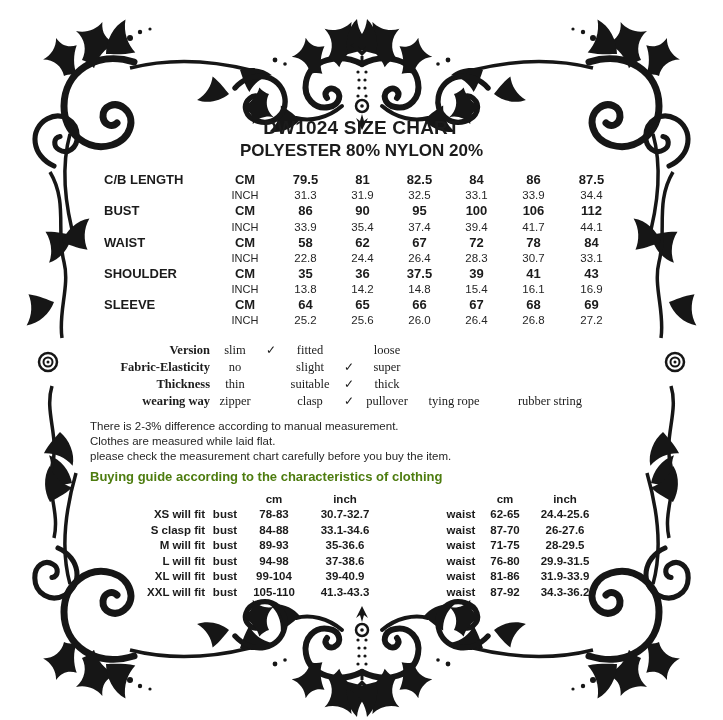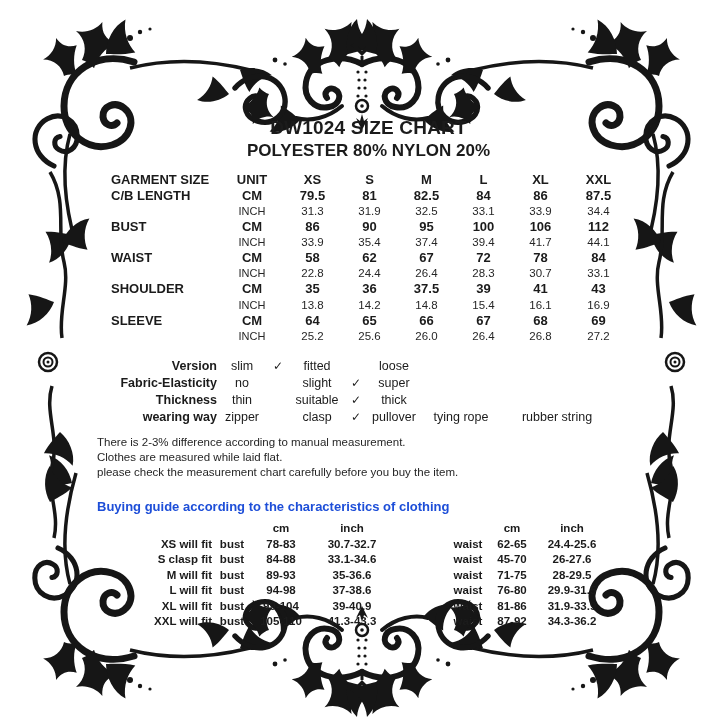--- a/index.html
+++ b/index.html
@@ -2,47 +2,47 @@
 <html><head>
 <meta charset="utf-8">
 <style>
   html,body { margin:0; padding:0; }
   body {
     width:723px; height:720px; position:relative; overflow:hidden;
     background:#ffffff; color:#1b1b1b;
     font-family:"Liberation Sans","DejaVu Sans",sans-serif;
   }
   .border-svg { position:absolute; left:0; top:0; width:723px; height:720px; }
-  .content { position:absolute; left:97px; top:116px; width:543px; }
+  .content { position:absolute; left:90px; top:116px; width:543px; }
 
   .title { font-size:19px; font-weight:700; text-align:center; letter-spacing:.2px; line-height:24px; }
   .subtitle { font-size:17px; font-weight:700; text-align:center; margin-top:4px; line-height:14px; }
 
   .grid-row { display:grid; align-items:center; }
   .cell { white-space:nowrap; }
 
   
   .size-grid { margin-top:14px; margin-left:14px; width:517px; }
   .sg { grid-template-columns:109px 64px 57px 57px 57px 57px 57px 59px; height:15.6px;
         font-size:13px; font-weight:700; }
   .sg .cell { text-align:center; }
   .sg .cell:first-child { text-align:left; }
   .sg-inch { font-size:11.5px; font-weight:400; color:#262626; }
   .sg-inch .cell:nth-child(2) { font-size:11px; }
 
   
-  .attrs { margin-top:14px; width:516px; }
+  .attrs { margin-top:14px; width:516px;font-family:Liberation Serif, serif; }
   .ar { grid-template-columns:120px 50px 22px 56px 22px 54px 80px 112px; height:17px; font-size:12.5px; }
   .ar .cell { text-align:center; }
   .ar .a-label { text-align:right; font-weight:700; }
   .a-check { font-size:12px; color:#1b1b1b; }
 
   
   .notes { margin-top:9px; font-size:11.5px; line-height:15px; color:#262626; }
-  .bg-heading { font-size:13px; font-weight:700; color:#1d4ed8; line-height:17px; margin-top:18px; }
+  .bg-heading { font-size:13px; font-weight:700; color:#4d7c0f; line-height:17px; margin-top:4px; }
 
   
   .buying { display:flex; margin-top:6px; font-weight:700; }
   .bg-table .grid-row { height:15.5px; font-size:11.5px; font-weight:700; }
   .bg-left .grid-row  { grid-template-columns:115px 40px 58px 84px; }
   .bg-right { margin-left:58px; }
   .bg-right .grid-row { grid-template-columns:32px 56px 64px; }
   .bg-table .cell { text-align:center; }
   .bg-left .cell:first-child { text-align:right; }
   .bg-head { font-size:12px; }
@@ -158,30 +158,20 @@
       <use href="#sidevine" transform="translate(673,362) scale(-1,1)"></use>
     </g>
 </svg>
 
 <div class="content">
 
   <div class="title">DW1024 SIZE CHART</div>
   <div class="subtitle">POLYESTER 80% NYLON 20%</div>
 
   <div class="size-grid">
-    <div class="grid-row sg sg-head">
-        <div class="cell">GARMENT SIZE</div>
-        <div class="cell">UNIT</div>
-        <div class="cell">XS</div>
-        <div class="cell">S</div>
-        <div class="cell">M</div>
-        <div class="cell">L</div>
-        <div class="cell">XL</div>
-        <div class="cell">XXL</div>
-      </div>
     <div class="grid-row sg sg-cm">
         <div class="cell">C/B LENGTH</div>
         <div class="cell">CM</div>
         <div class="cell">79.5</div>
         <div class="cell">81</div>
         <div class="cell">82.5</div>
         <div class="cell">84</div>
         <div class="cell">86</div>
         <div class="cell">87.5</div>
       </div>
@@ -378,21 +368,21 @@
           <div class="cell">cm</div>
           <div class="cell">inch</div>
         </div>
       <div class="grid-row">
           <div class="cell">waist</div>
           <div class="cell">62-65</div>
           <div class="cell">24.4-25.6</div>
         </div>
       <div class="grid-row">
           <div class="cell">waist</div>
-          <div class="cell">45-70</div>
+          <div class="cell">87-70</div>
           <div class="cell">26-27.6</div>
         </div>
       <div class="grid-row">
           <div class="cell">waist</div>
           <div class="cell">71-75</div>
           <div class="cell">28-29.5</div>
         </div>
       <div class="grid-row">
           <div class="cell">waist</div>
           <div class="cell">76-80</div>

